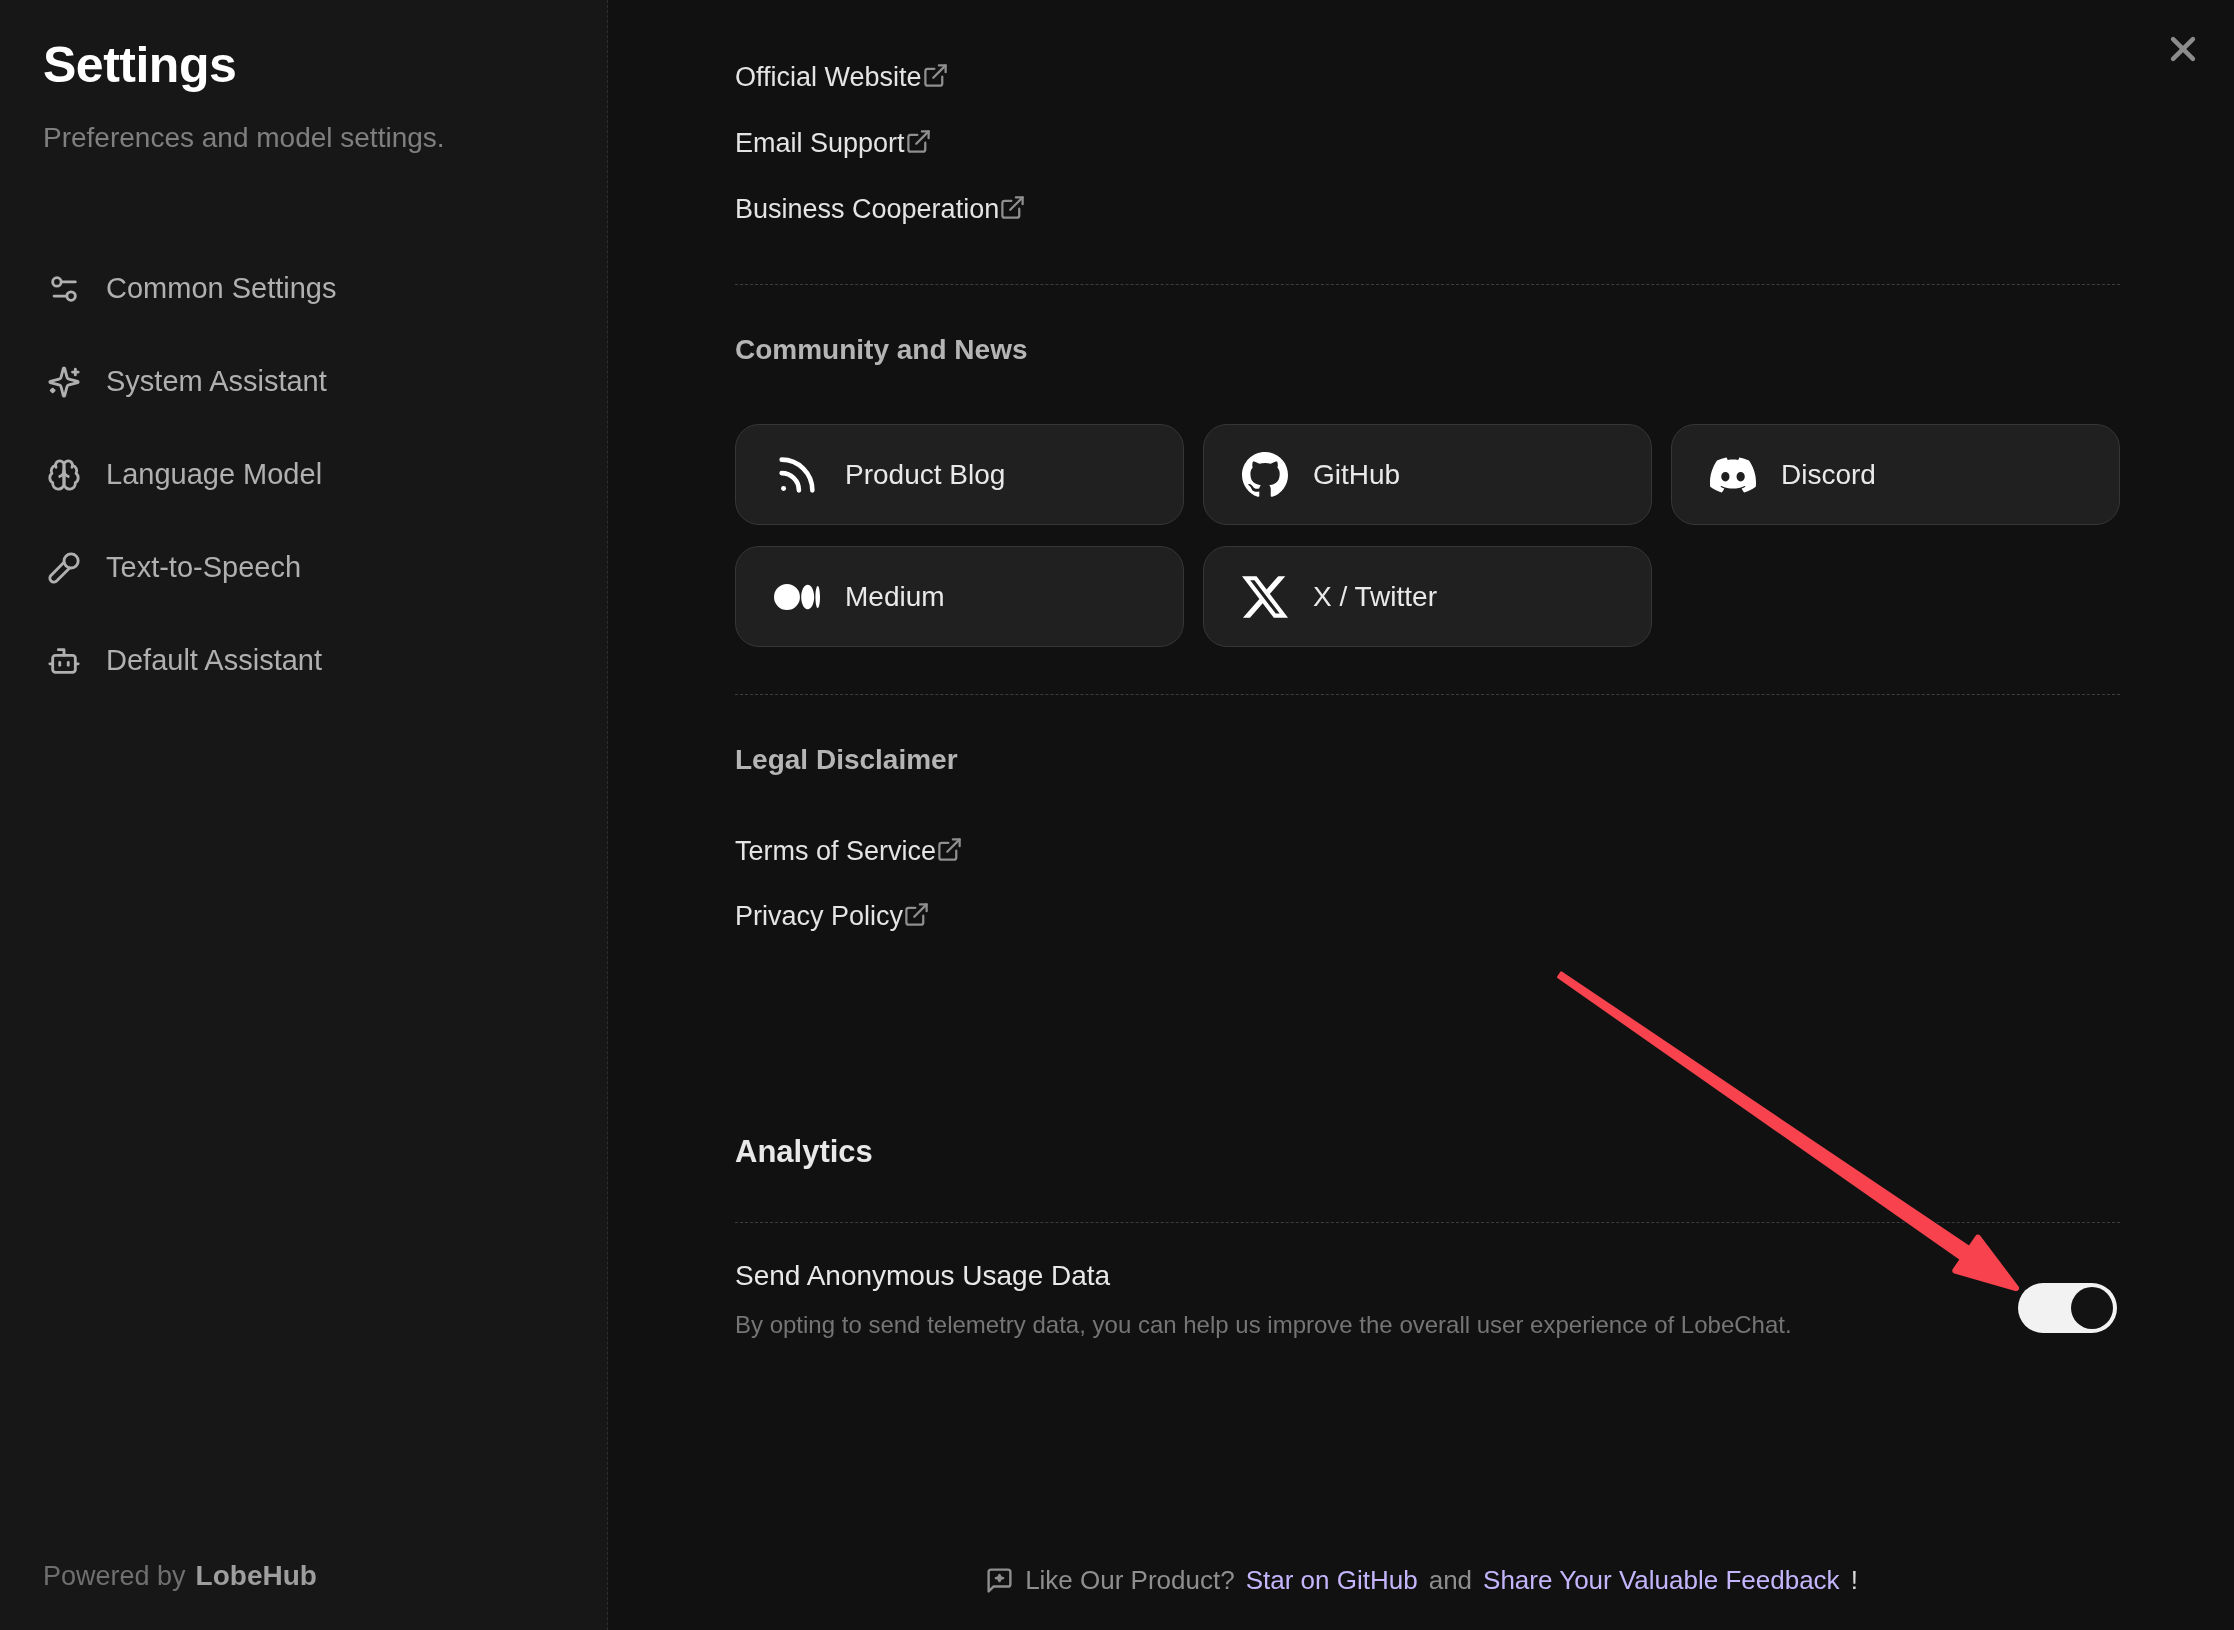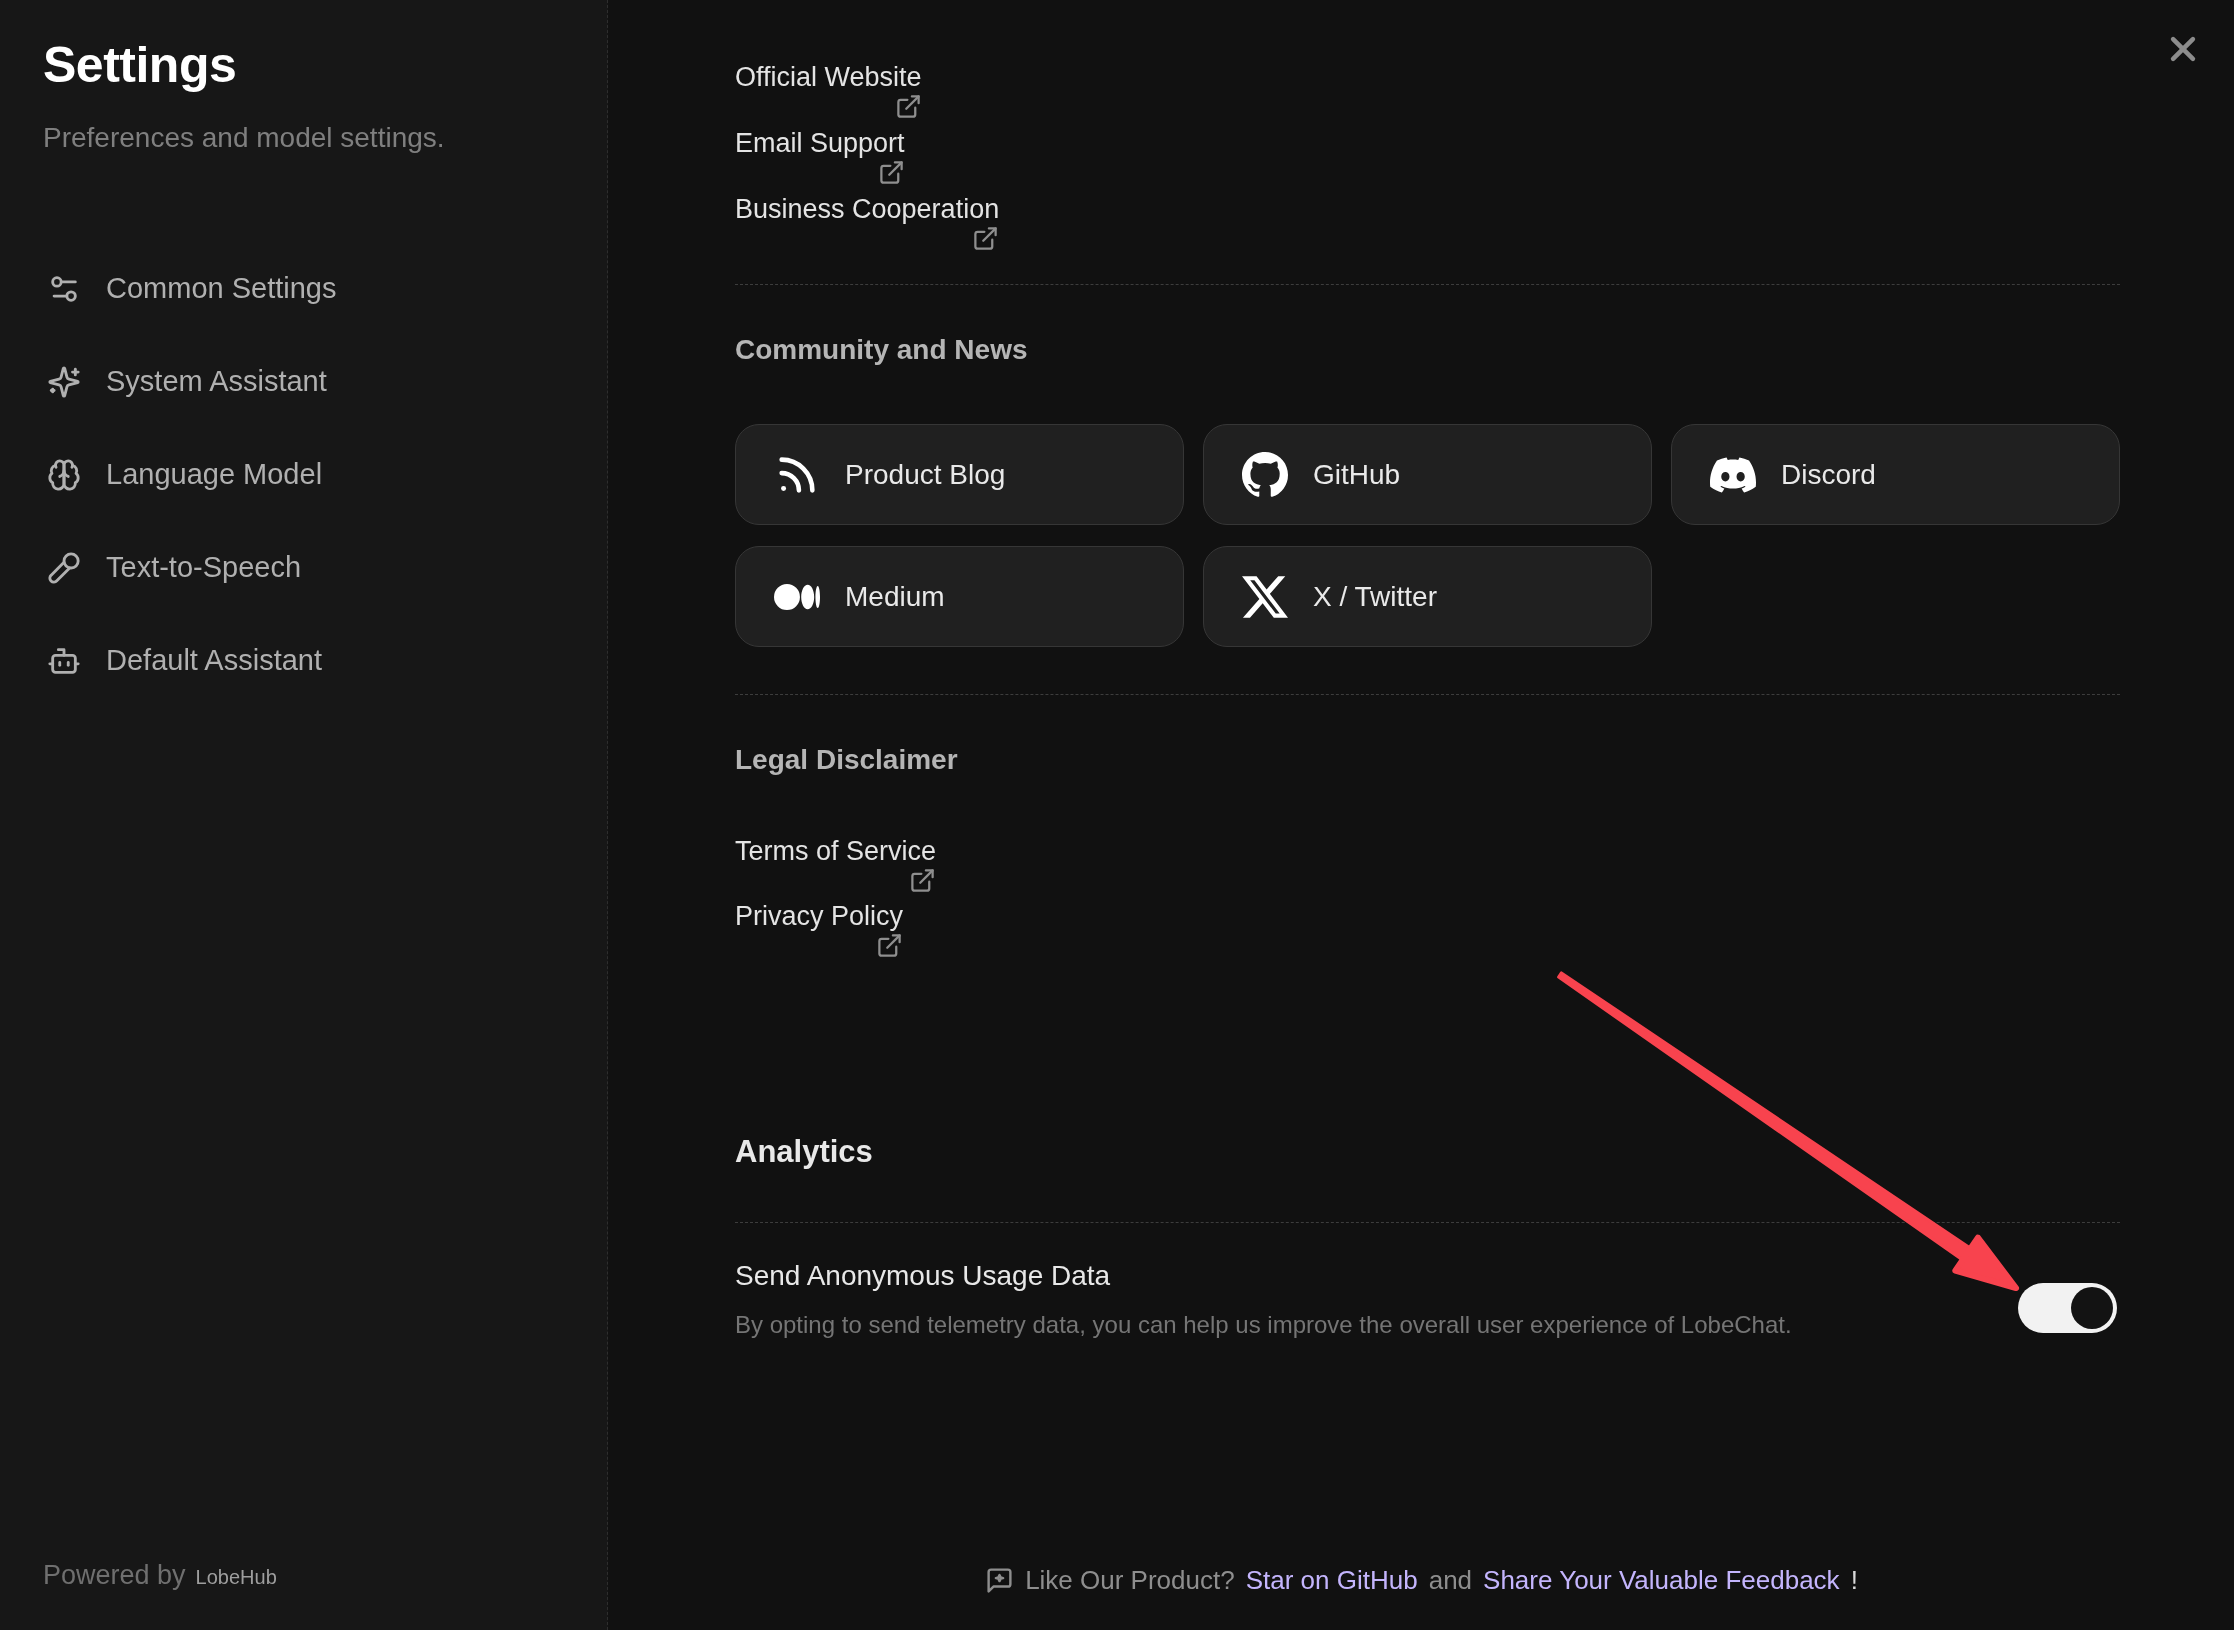--- a/index.html
+++ b/index.html
@@ -16,36 +16,36 @@
   .nav { position:absolute; left:20px; top:250px; width:566px; display:flex;
          flex-direction:column; gap:16px; }
   .nav-item { height:77px; border-radius:13px; display:flex; align-items:center;
               padding-left:27px; gap:25px; color:#b0b0b0; cursor:pointer; }
   .nav-item.active { background:#2b2b2b; color:#ededed; }
   .nav-item .nicon { width:34px; height:34px; flex:0 0 34px; display:flex; }
   .nav-item .nicon svg { width:34px; height:34px; stroke:currentColor; fill:none;
                          stroke-width:2; stroke-linecap:round; stroke-linejoin:round; }
   .nav-label { font-size:29px; }
   .powered { position:absolute; left:43px; top:1560px; font-size:27px; color:#6f6f6f; }
-  .powered b { color:#9e9e9e; font-size:20px; font-weight:400; margin-left:10px; }
+  .powered b { color:#9e9e9e; font-size:28px; font-weight:700; margin-left:10px; }
 
   
   .main { position:absolute; left:609px; top:0; width:1625px; height:1630px; background:#111111; }
   .close-btn { position:absolute; left:1552px; top:27px; width:44px; height:44px;
                display:flex; align-items:center; justify-content:center; cursor:pointer; }
   .close-btn svg { width:34px; height:34px; stroke:#8c8c8c; stroke-width:3.2;
                    stroke-linecap:round; }
 
   .content { position:absolute; left:126px; top:0; width:1385px; height:1630px; }
 
   .sec-title { font-size:28px; font-weight:700; color:#b5b5b5; }
   .cut-title { position:absolute; left:5px; top:-26px; }
 
-  .link-row { position:absolute; display:flex; align-items:flex-end; height:38px;
-              cursor:pointer;flex-direction:column; }
+  .link-row { position:absolute; display:flex; align-items:flex-start; height:38px;
+              cursor:pointer; }
   .link-row .ltext { font-size:27px; color:#e4e4e4; }
   .ext-icon svg { width:27px; height:27px; stroke:#8f8f8f; fill:none; stroke-width:2;
                   stroke-linecap:round; stroke-linejoin:round; display:block; }
 
   .divider { position:absolute; left:0; width:1385px; border-top:1px dashed #3d3d3d; }
 
   .btn-row { position:absolute; display:flex; gap:19px; }
   .com-btn { width:449px; height:101px; background:#202020; border:1px solid #363636;
              border-radius:24px; display:flex; align-items:center; padding-left:38px;
              gap:25px; cursor:pointer; }

